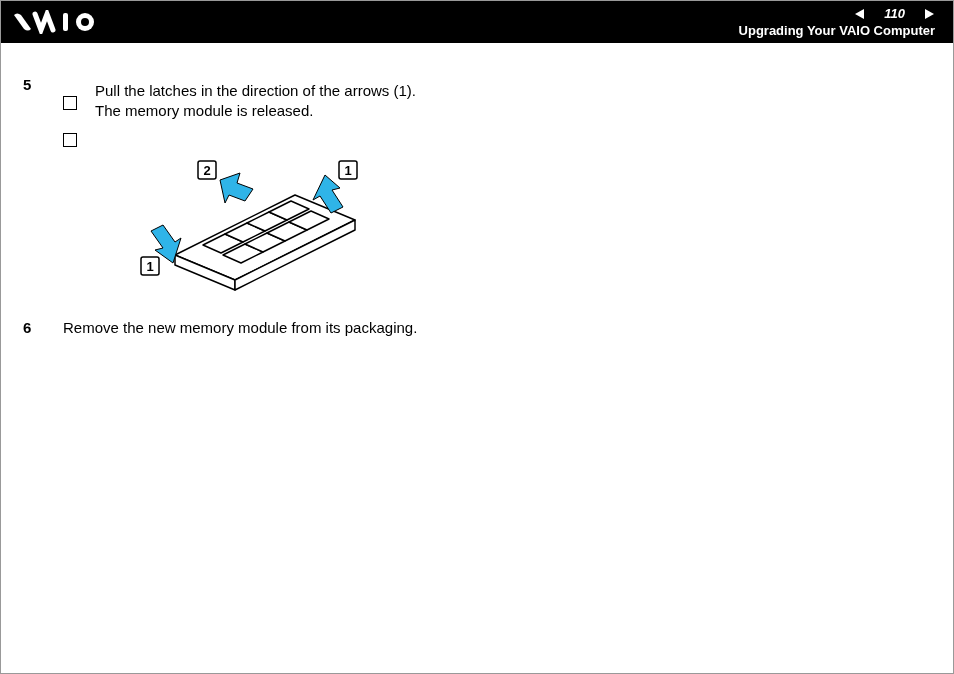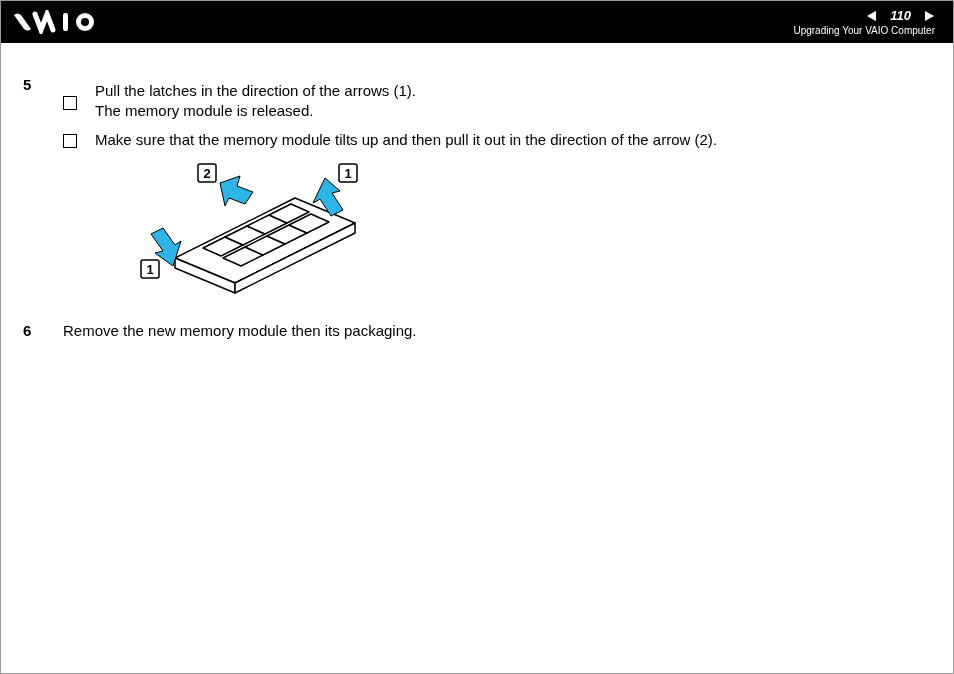--- a/index.html
+++ b/index.html
@@ -1,22 +1,22 @@
 <!DOCTYPE html>
 <html><head>
 <meta charset="utf-8">
 <style>
   html,body{margin:0;padding:0;font-family:Helvetica,Arial,sans-serif;background:#fff;color:#000}
   .page{width:954px;height:674px;position:relative;border:1px solid #999;box-sizing:border-box}
   .header{background:#000;height:42px;display:flex;align-items:center;justify-content:space-between;padding:0 18px 0 12px}
   .logo svg{display:block}
   .hdr-right{color:#fff;text-align:right;font-size:13px}
-  .pager{display:flex;align-items:center;justify-content:flex-end;gap:12px;font-style:italic;font-weight:bold;margin-bottom:2px}
+  .pager{display:flex;align-items:center;justify-content:flex-end;gap:18px;font-style:italic;font-weight:bold;margin-bottom:2px}
   .pager svg{display:block}
-  .section{font-weight:normal;font-style:normal;font-size:10px}
+  .section{font-weight:bold;font-style:normal;font-size:13px}
   .content{padding:32px 26px 0 22px;font-size:15px;line-height:1.35}
   ol.steps{list-style:none;margin:0;padding:0}
   ol.steps>li{display:flex;align-items:flex-start;margin-bottom:8px}
   .num{font-weight:bold;width:40px;flex:0 0 40px}
   .body{flex:1}
   ul.bullets{list-style:none;margin:6px 0 0 0;padding:0}
   ul.bullets>li{display:flex;align-items:center;margin-bottom:8px}
   .sq{width:12px;height:12px;border:1.5px solid #000;margin:3px 18px 0 0;flex:0 0 12px}
   .figure{margin:6px 0 10px 62px}
 </style>
@@ -60,21 +60,20 @@
       <div class="num">5</div>
       <div class="body">
         <ul class="bullets">
           <li>
             <span class="sq"></span>
             <span style="white-space:pre-line">Pull the latches in the direction of the arrows (1).
 The memory module is released.</span>
           </li>
           <li>
             <span class="sq"></span>
-            <span>Make sure that the memory module tilts up and then pull it out in the direction of the arrow (2).</span>
           </li>
         </ul>
 
         <div class="figure">
           <svg width="260" height="140" viewBox="0 0 260 140">
 
             <g stroke="#000" stroke-width="1.5" fill="#fff" stroke-linejoin="round">
               <polygon points="50,100 170,40 230,65 110,125"></polygon>
               <polygon points="50,100 110,125 110,135 50,110"></polygon>
               <polygon points="110,125 230,65 230,75 110,135"></polygon>
@@ -107,19 +106,19 @@
               <text x="25" y="116" text-anchor="middle" font-family="Arial" font-weight="bold" font-size="13">1</text>
             </g>
           </svg>
         </div>
       </div>
     </li>
 
     <li>
       <div class="num">6</div>
       <div class="body">
-        <div>Remove the new memory module then its packaging.</div>
+        <div>Remove the new memory module from its packaging.</div>
       </div>
     </li>
   </ol>
 </div>
 
 </div>
 
 </body></html>

